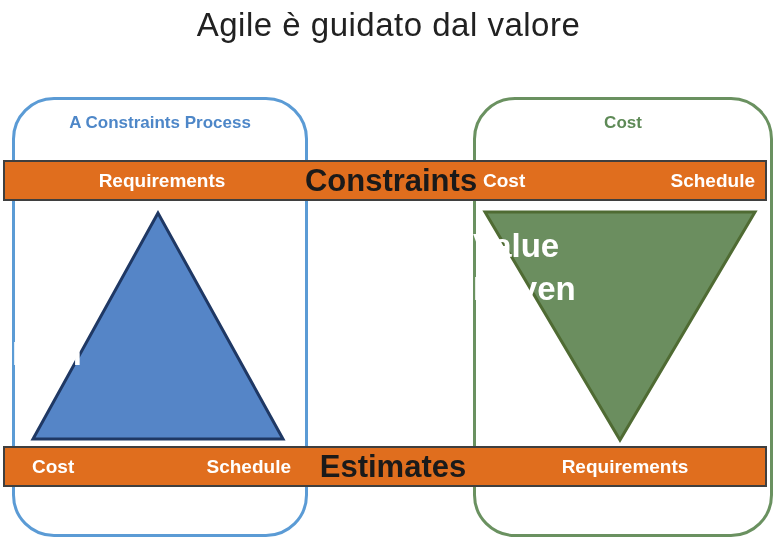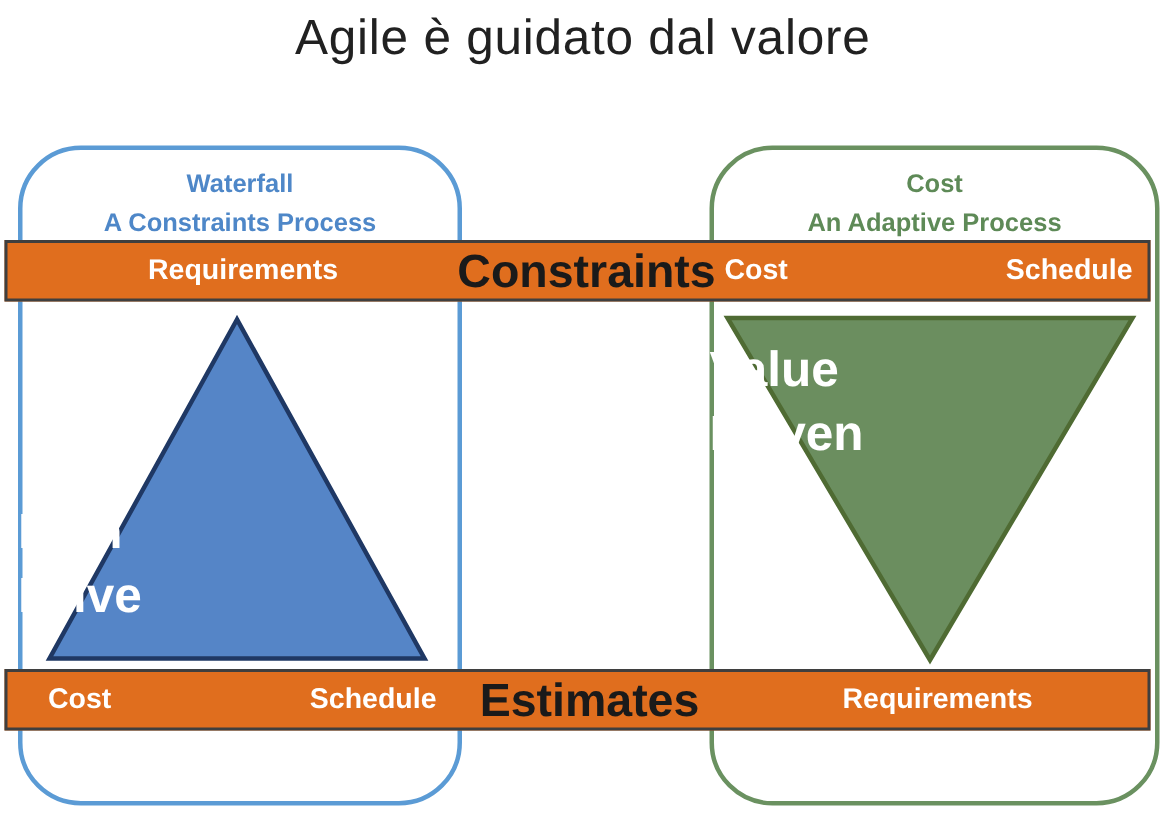--- a/index.html
+++ b/index.html
@@ -112,38 +112,35 @@
 </style>
 </head>
 <body>
 
 <div class="canvas">
 
   <h1 class="title">Agile è guidato dal valore</h1>
 
   <div class="box box-left">
     <div class="box-header">
-      <div>Waterfall</div>
       <div>A Constraints Process</div>
     </div>
   </div>
 
   <div class="box box-right">
     <div class="box-header">
       <div>Cost</div>
-      <div>An Adaptive Process</div>
     </div>
   </div>
 
   <svg class="triangle triangle-blue" width="258" height="234" viewBox="0 0 258 234">
     <polygon points="129,4 4,230 254,230"></polygon>
   </svg>
   <div class="triangle-label label-plan">
     <div>Plan</div>
-    <div>Drive</div>
   </div>
 
   <svg class="triangle triangle-green" width="278" height="236" viewBox="0 0 278 236">
     <polygon points="4,4 274,4 139,232"></polygon>
   </svg>
   <div class="triangle-label label-value">
     <div>Value</div>
     <div>Driven</div>
   </div>
 

